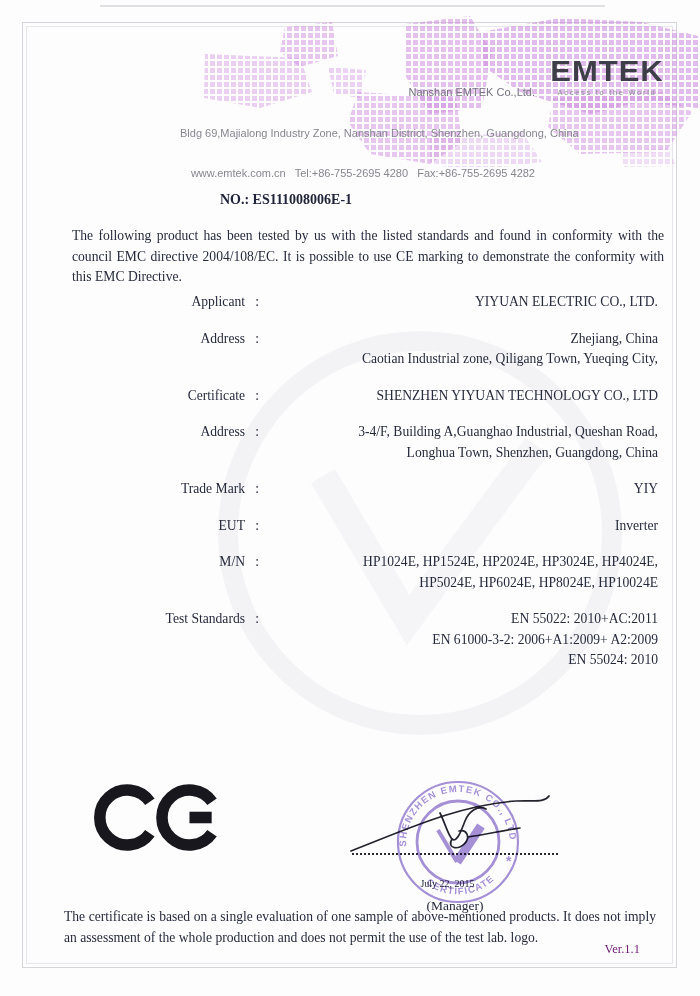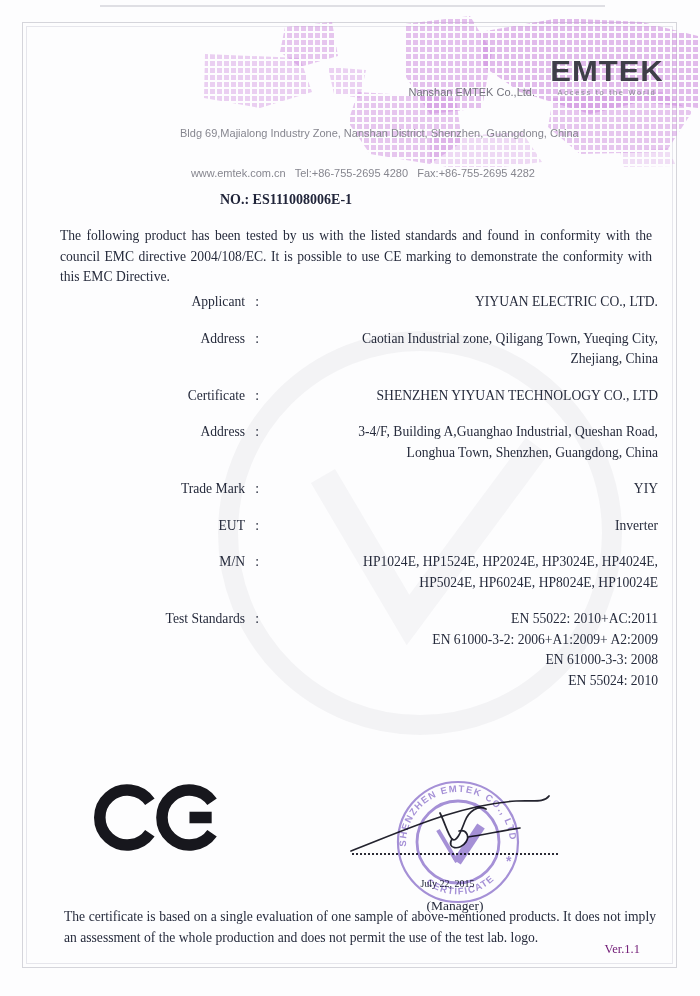--- a/index.html
+++ b/index.html
@@ -23,21 +23,21 @@
              font-size:31px;line-height:33px;letter-spacing:1px;color:#3e3e48;
              transform:scaleY(.96);}
   .logo-tagline{font-family:"Liberation Sans","DejaVu Sans",sans-serif;font-size:7.5px;
                 letter-spacing:1.7px;color:#8d8d97;margin-top:1px;}
 
   
   .title{left:0;top:155px;width:700px;text-align:center;font-weight:700;font-size:28px;color:#21253a;}
   .cert-no{left:0;top:192px;width:572px;text-align:center;font-weight:700;font-size:14px;color:#21253a;}
 
   
-  .intro{left:60px;top:226px;width:592px;font-size:13.6px;line-height:20.5px;text-align:justify;}
+  .intro{left:72px;top:226px;width:592px;font-size:13.6px;line-height:20.5px;text-align:justify;}
   .footer-note{left:64px;top:906px;width:592px;font-size:13.6px;line-height:21px;text-align:justify;}
   .version{right:60px;top:942px;font-size:12.5px;color:#701a75;}
 
   
   .fields{left:110px;top:292px;width:548px;font-size:13.6px;line-height:20.5px;}
   .field-row{display:flex;margin-bottom:16px;text-align:right;}
   .field-label{width:135px;flex:none;}
   .field-colon{width:14px;flex:none;}
   .field-value{flex:1;}
 
@@ -104,22 +104,22 @@
       <div class="field-label">Applicant</div>
       <div class="field-colon">:</div>
       <div class="field-value">
         <div>YIYUAN ELECTRIC CO., LTD.</div>
       </div>
     </div>
     <div class="field-row">
       <div class="field-label">Address</div>
       <div class="field-colon">:</div>
       <div class="field-value">
+        <div>Zhejiang, China</div>
         <div>Caotian Industrial zone, Qiligang Town, Yueqing City,</div>
-        <div>Zhejiang, China</div>
       </div>
     </div>
     <div class="field-row">
       <div class="field-label">Certificate</div>
       <div class="field-colon">:</div>
       <div class="field-value">
         <div>SHENZHEN YIYUAN TECHNOLOGY CO., LTD</div>
       </div>
     </div>
     <div class="field-row">
@@ -151,21 +151,20 @@
         <div>HP1024E, HP1524E, HP2024E, HP3024E, HP4024E,</div>
         <div>HP5024E, HP6024E, HP8024E, HP10024E</div>
       </div>
     </div>
     <div class="field-row">
       <div class="field-label">Test Standards</div>
       <div class="field-colon">:</div>
       <div class="field-value">
         <div>EN 55022: 2010+AC:2011</div>
         <div>EN 61000-3-2: 2006+A1:2009+ A2:2009</div>
-        <div>EN 61000-3-3: 2008</div>
         <div>EN 55024: 2010</div>
       </div>
     </div>
   </div>
 
   <svg class="abs ce" width="135" height="75" viewBox="0 0 152 84">
     <path d="M 67.4,24.2 A 31,31 0 1 0 67.4,59.8" fill="none" stroke="#17171d" stroke-width="13"></path>
     <path d="M 137.4,24.2 A 31,31 0 1 0 137.4,59.8" fill="none" stroke="#17171d" stroke-width="13"></path>
     <path d="M 112,42 L 137,42" fill="none" stroke="#17171d" stroke-width="13"></path>
   </svg>

